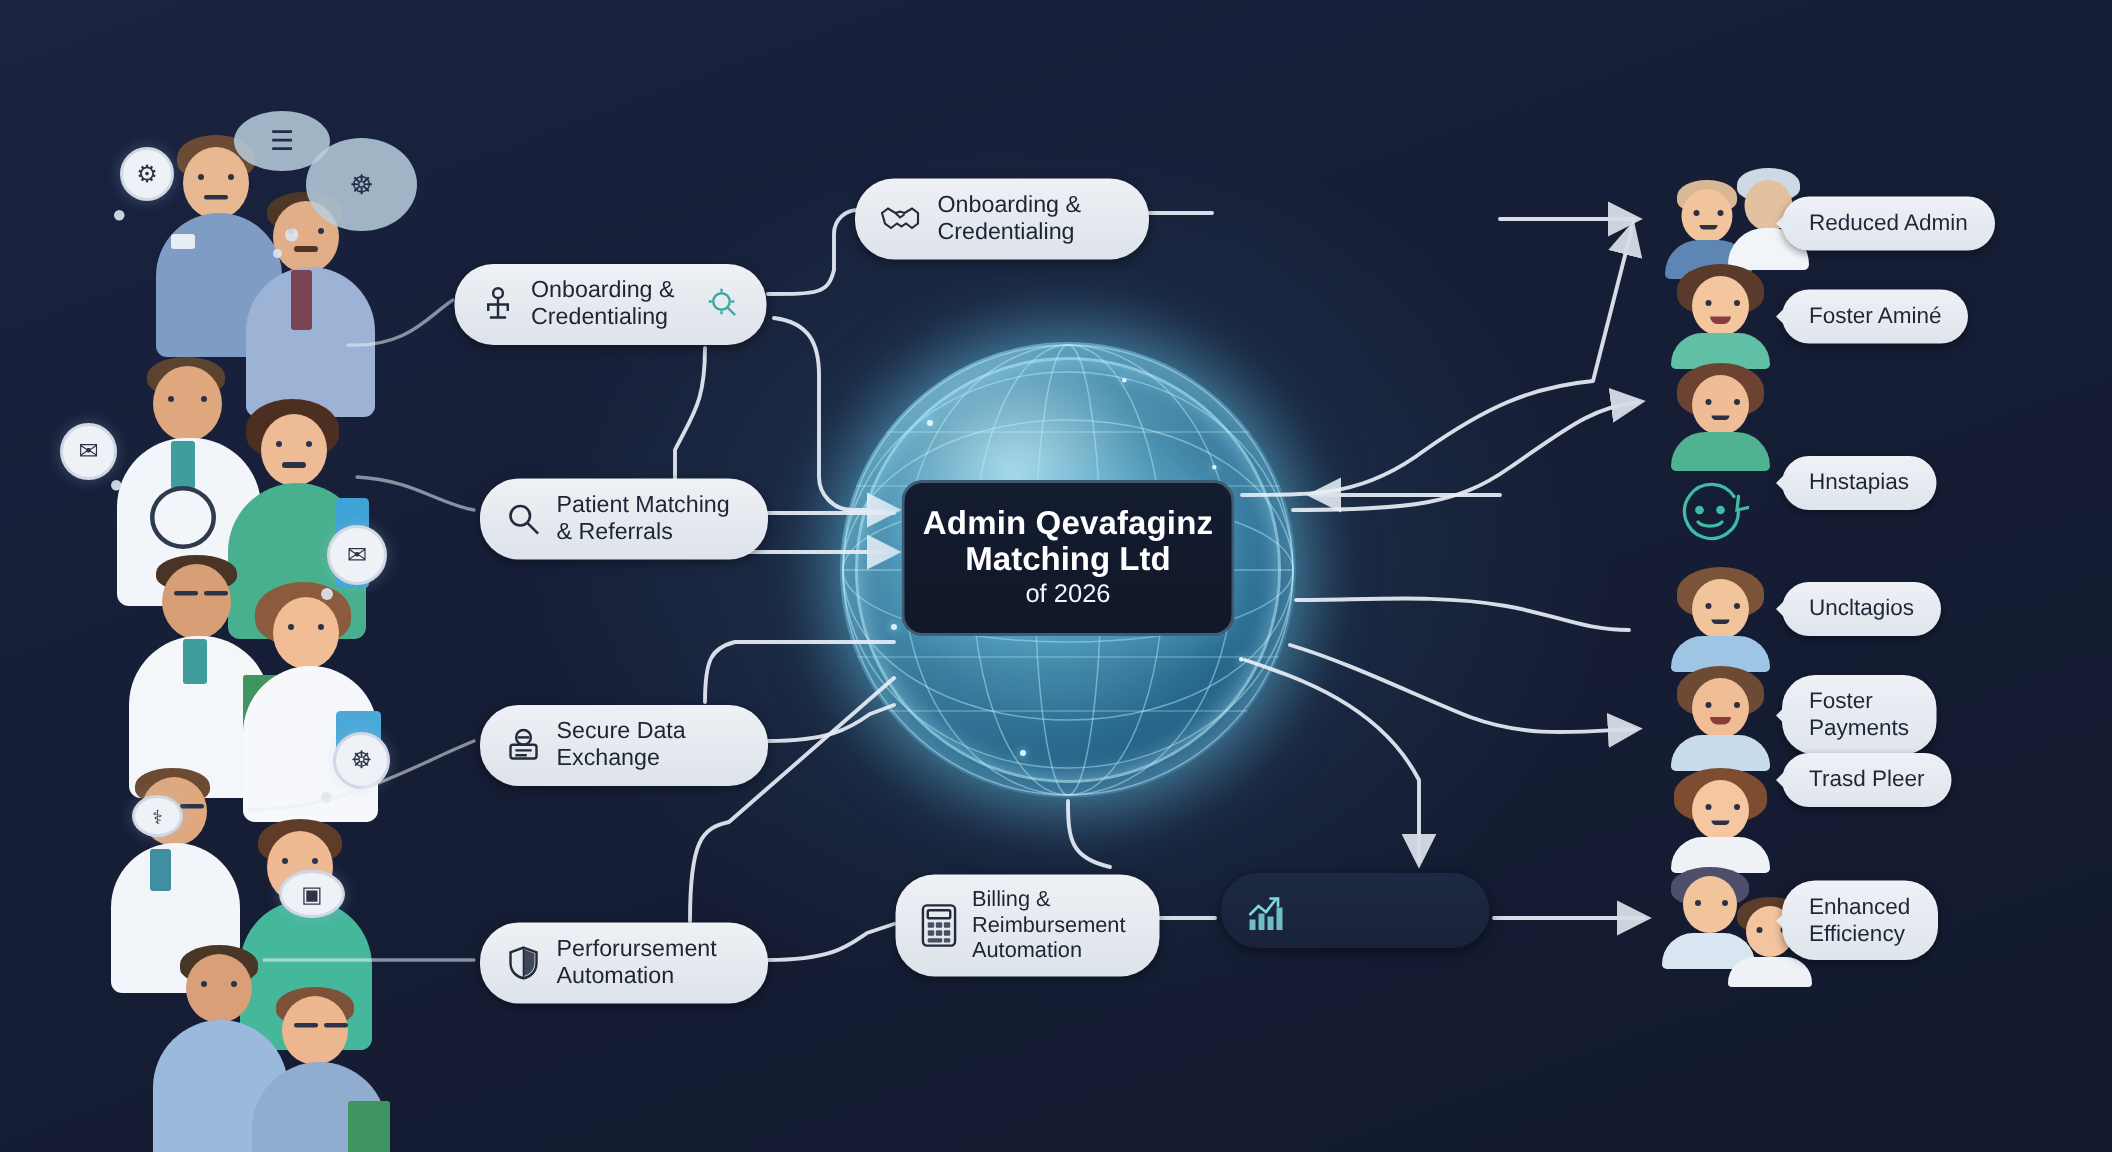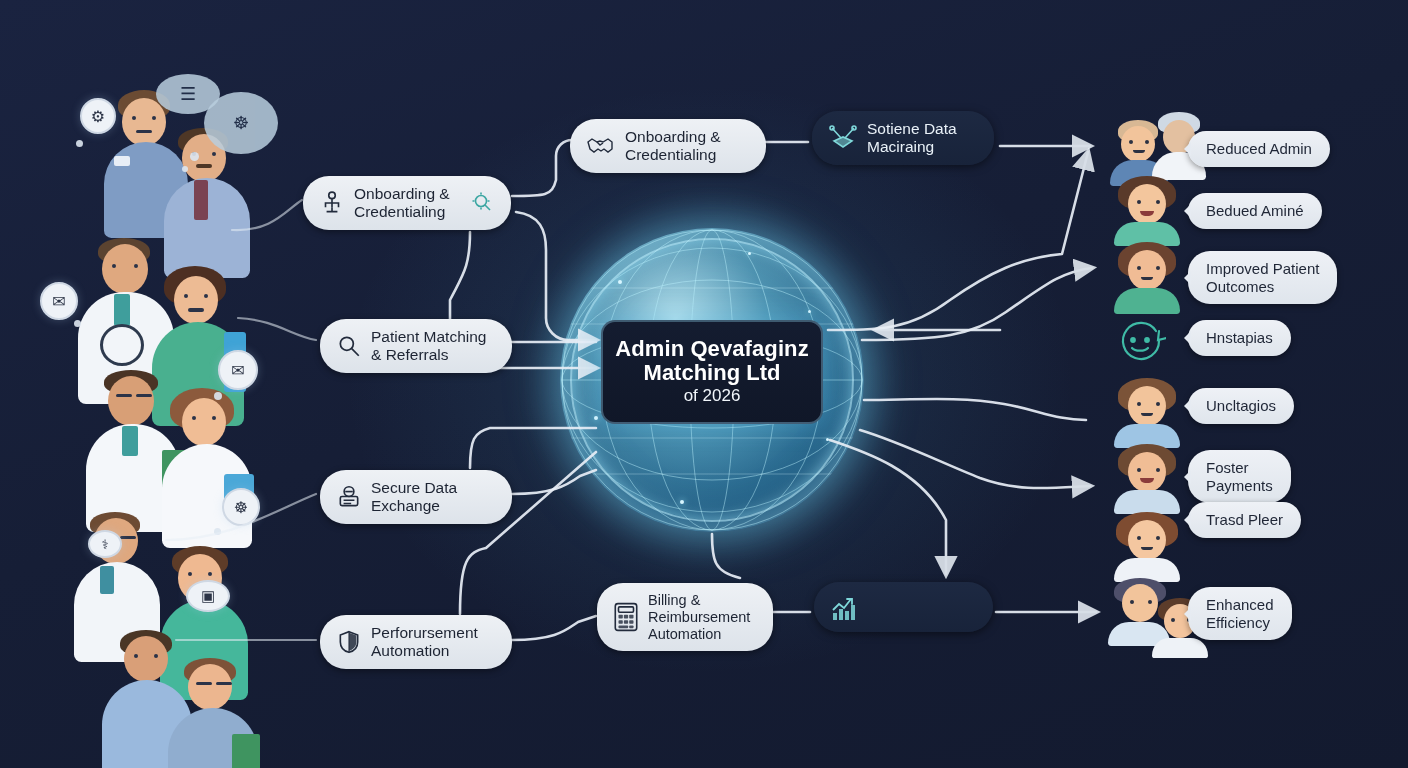--- a/index.html
+++ b/index.html
@@ -387,33 +387,20 @@
     <span class="pic">
       <svg width="30" height="24" viewBox="0 0 30 24" fill="none" stroke="currentColor" stroke-width="1.4">
         <path d="M2 8l4-3 5 3 3-1 3 1 5-3 4 3v7l-4 3-4-3-3 2-3-2-4 3-4-3z"></path>
         <path d="M11 8l3 3 3-2"></path>
       </svg>
     </span>
     <span class="ptxt">Onboarding &amp;
 Credentialing</span>
   </div>
 
-  <div class="pill dark" style="left:812px;top:111px;width:182px;">
-    <span class="pic">
-      <svg width="30" height="28" viewBox="0 0 30 28" fill="none" stroke="currentColor" stroke-width="1.6">
-        <path d="M4 4l9 10M26 4l-9 10"></path>
-        <path d="M6 17l9-4 9 4-9 6z" fill="currentColor" opacity=".55" stroke="none"></path>
-        <path d="M6 17l9-4 9 4-9 6z"></path>
-        <circle cx="4" cy="4" r="2"></circle>
-          <circle cx="26" cy="4" r="2"></circle>
-      </svg>
-    </span>
-    <span class="ptxt">Sotiene Data
-Maciraing</span>
-  </div>
 
   <div class="pill" style="left:597px;top:583px;width:176px;">
     <span class="pic">
       <svg width="26" height="30" viewBox="0 0 24 28" fill="none" stroke="currentColor" stroke-width="1.5">
         <rect x="2" y="1.5" width="20" height="25" rx="2.5"></rect>
         <rect x="5" y="4.5" width="14" height="5" rx="1"></rect>
         <g fill="currentColor" stroke="none" opacity=".8">
           <rect x="5" y="12" width="4" height="3.4" rx=".7"></rect>
             <rect x="10" y="12" width="4" height="3.4" rx=".7"></rect>
             <rect x="15" y="12" width="4" height="3.4" rx=".7"></rect>
@@ -528,27 +515,23 @@
       <div class="av-eye" style="left:19px;top:20px;"></div>
         <div class="av-eye" style="left:35px;top:20px;"></div>
       <div class="av-body" style="left:0;top:40px;width:56px;height:20px;background:#eef2f7;"></div>
     </div>
   </div>
 
   <div class="chip" style="left:1188px;top:131px;">
     <span>Reduced Admin</span>
   </div>
   <div class="chip" style="left:1188px;top:193px;">
-    <span>Bedued Aminé</span>
-  </div>
-  <div class="chip" style="left:1188px;top:251px;">
-    <span>Improved Patient
-Outcomes</span>
-  </div>
-  <div class="chip" style="left:1188px;top:320px;">
+    <span>Foster Aminé</span>
+  </div>
+  <div class="chip" style="left:1188px;top:304px;">
     <span>Hnstapias</span>
   </div>
   <div class="chip" style="left:1188px;top:388px;">
     <span>Uncltagios</span>
   </div>
   <div class="chip" style="left:1188px;top:450px;">
     <span>Foster
 Payments</span>
   </div>
   <div class="chip" style="left:1188px;top:502px;">

